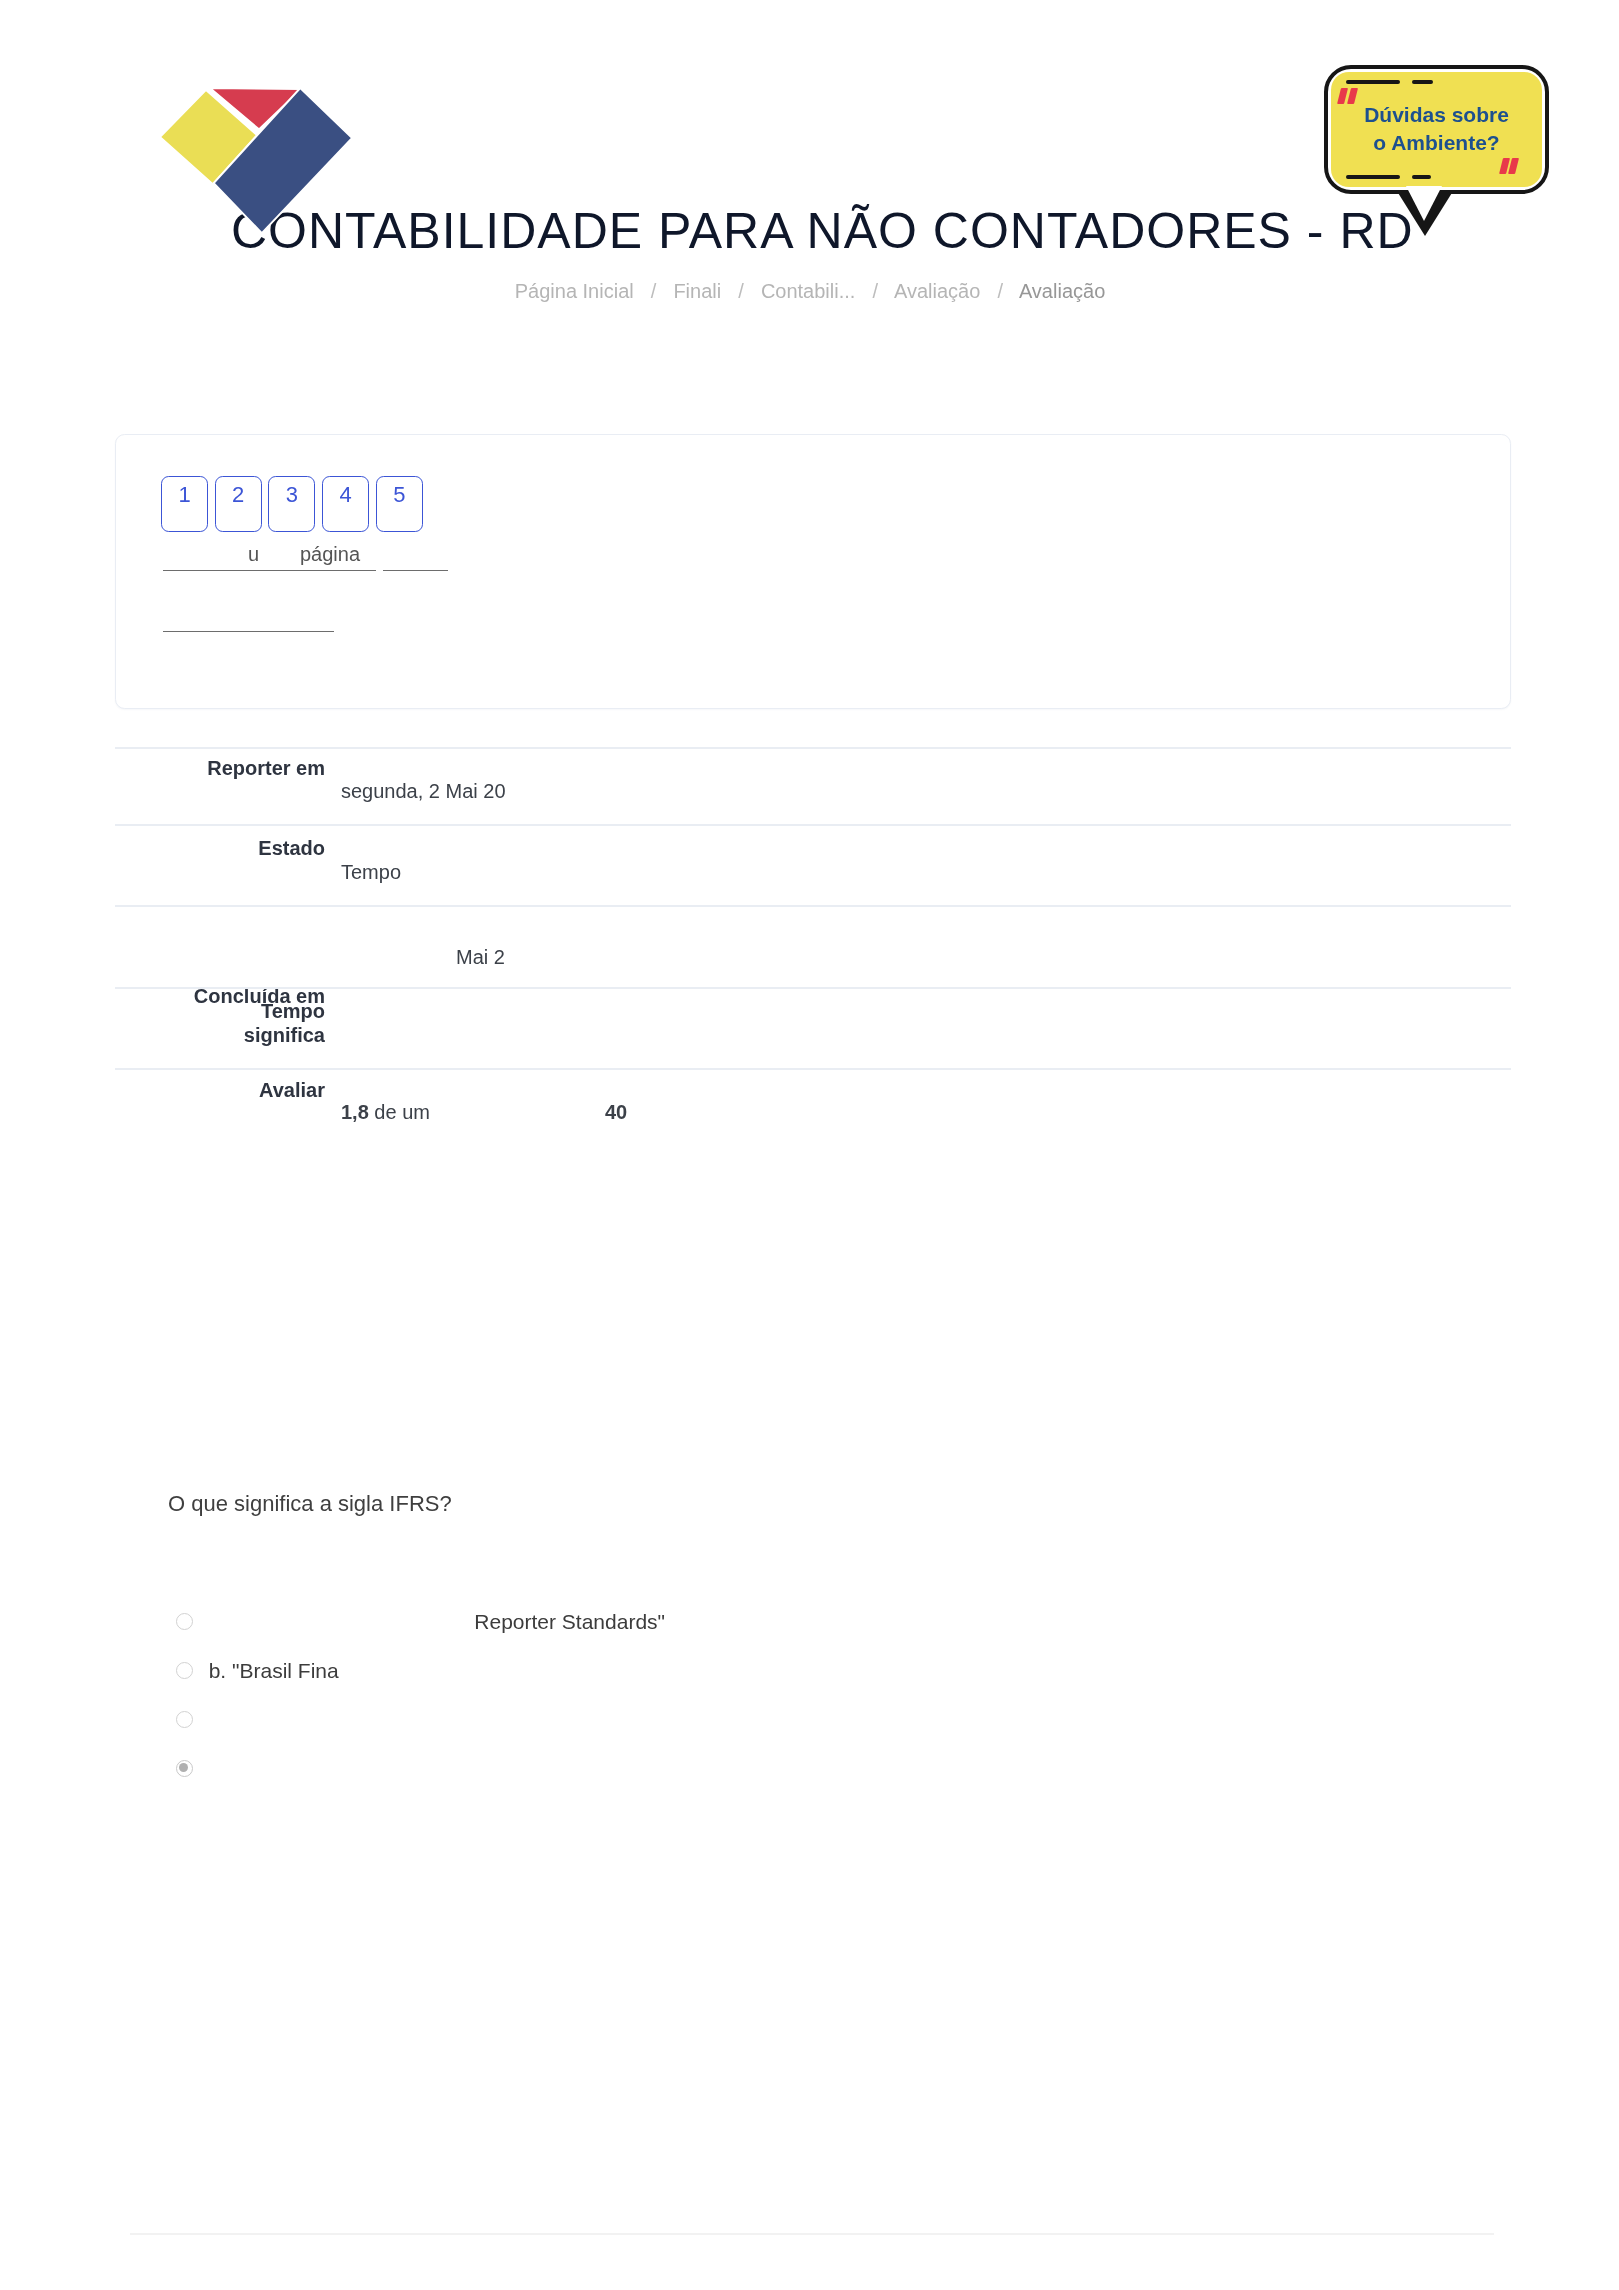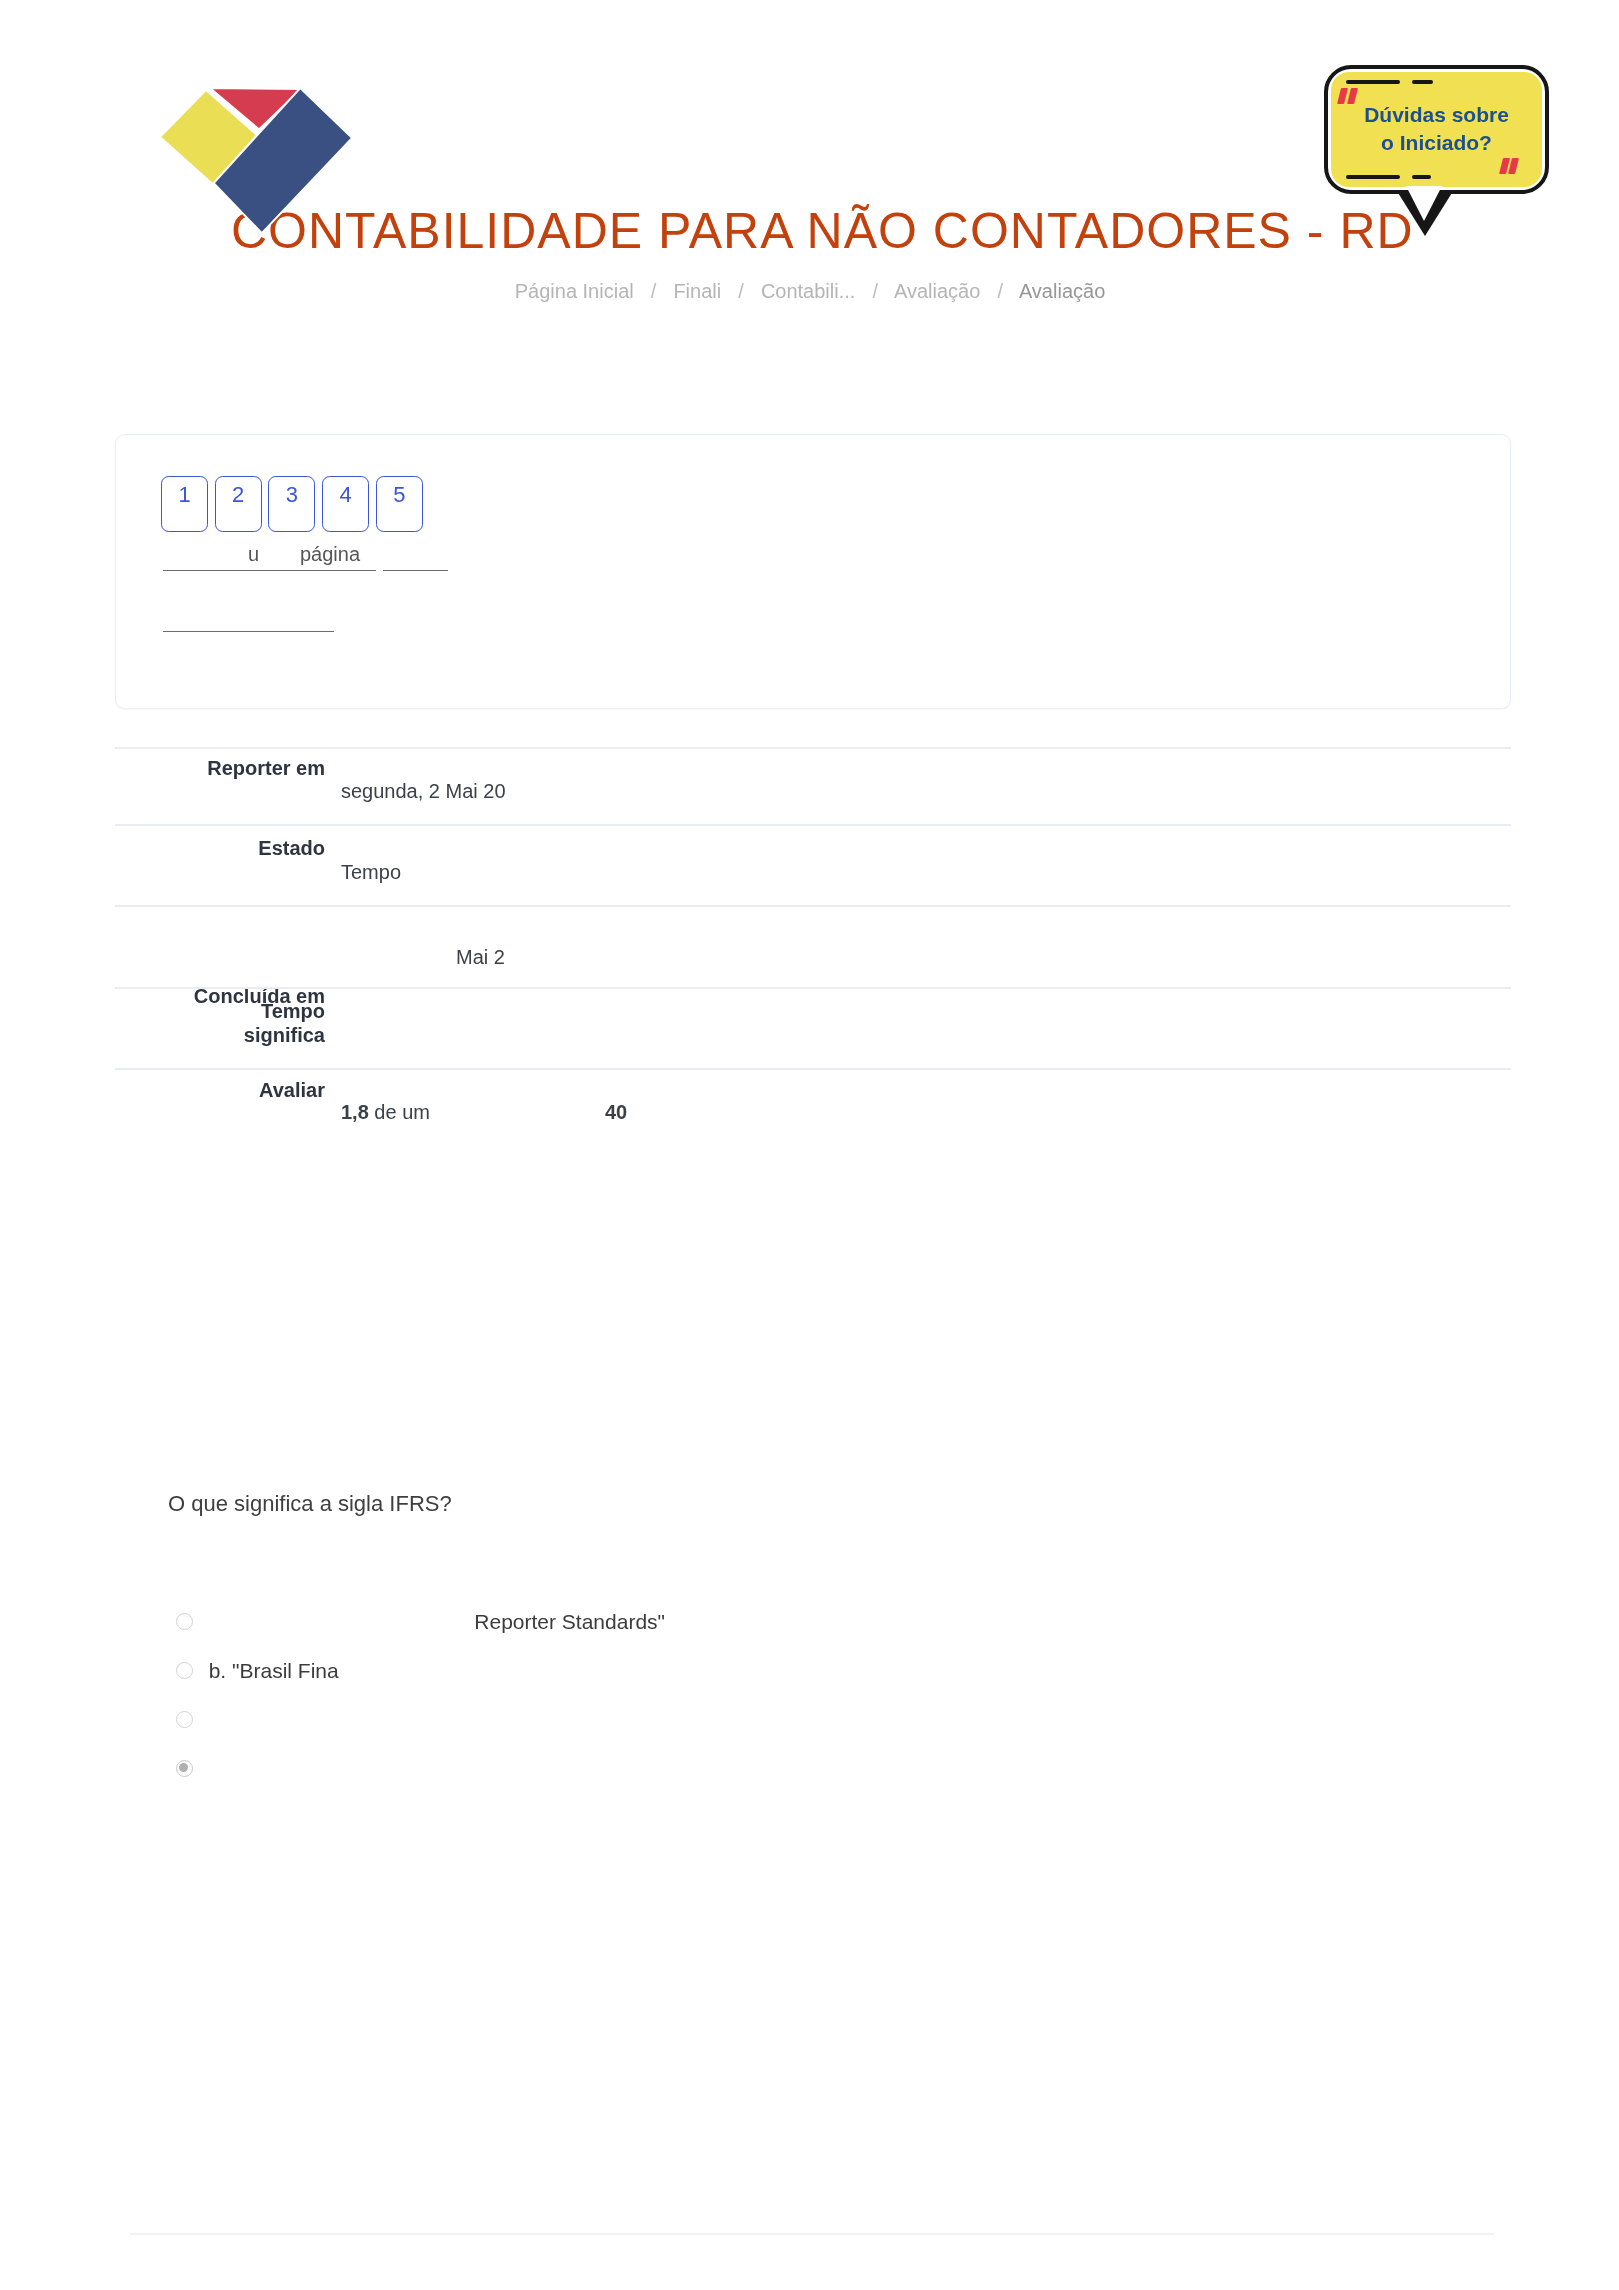--- a/index.html
+++ b/index.html
@@ -2,21 +2,21 @@
 <html><head>
 <meta charset="utf-8">
 <style>
   html,body{margin:0;padding:0;background:#fff;}
   .page{position:relative;width:1620px;height:2290px;background:#ffffff;
         font-family:"Liberation Sans", sans-serif;overflow:hidden;}
 
   
   .logo{position:absolute;left:158px;top:86px;z-index:3;}
   .page-title{position:absolute;left:231px;top:202px;z-index:1;
-      font-size:50px;letter-spacing:1px;color:#c2410c;white-space:nowrap;font-weight:400;}
+      font-size:50px;letter-spacing:1px;color:#0f172a;white-space:nowrap;font-weight:400;}
 
   .bubble{position:absolute;left:1324px;top:65px;width:225px;height:129px;z-index:4;
       background:#ffffff;border:4.8px solid #161616;border-radius:27px;box-sizing:border-box;cursor:pointer;}
   .bubble-inner{position:absolute;left:2.9px;top:2.9px;right:2.9px;bottom:2.9px;
       background:#f0e052;border-radius:18px;}
   .dash{position:absolute;height:4.8px;background:#161616;border-radius:1.9px;}
   .d-tl{left:15.4px;top:7.7px;width:54px;}
   .d-ts{left:81px;top:7.7px;width:21px;}
   .d-bl{left:15.4px;bottom:7.7px;width:54px;}
   .d-bs{left:81px;bottom:7.7px;width:19px;}
@@ -103,21 +103,21 @@
   <div class="bubble">
     <div class="bubble-inner">
       <span class="dash d-tl"></span>
       <span class="dash d-ts"></span>
       <span class="quote q-tl">
           <span class="qbar"></span>
           <span class="qbar"></span>
         </span>
       <div class="bubble-text">
         <div>Dúvidas sobre</div>
-        <div>o Iniciado?</div>
+        <div>o Ambiente?</div>
       </div>
       <span class="dash d-bl"></span>
       <span class="dash d-bs"></span>
       <span class="quote q-br">
           <span class="qbar"></span>
           <span class="qbar"></span>
         </span>
     </div>
   </div>
   <div class="tail-outer"></div>

